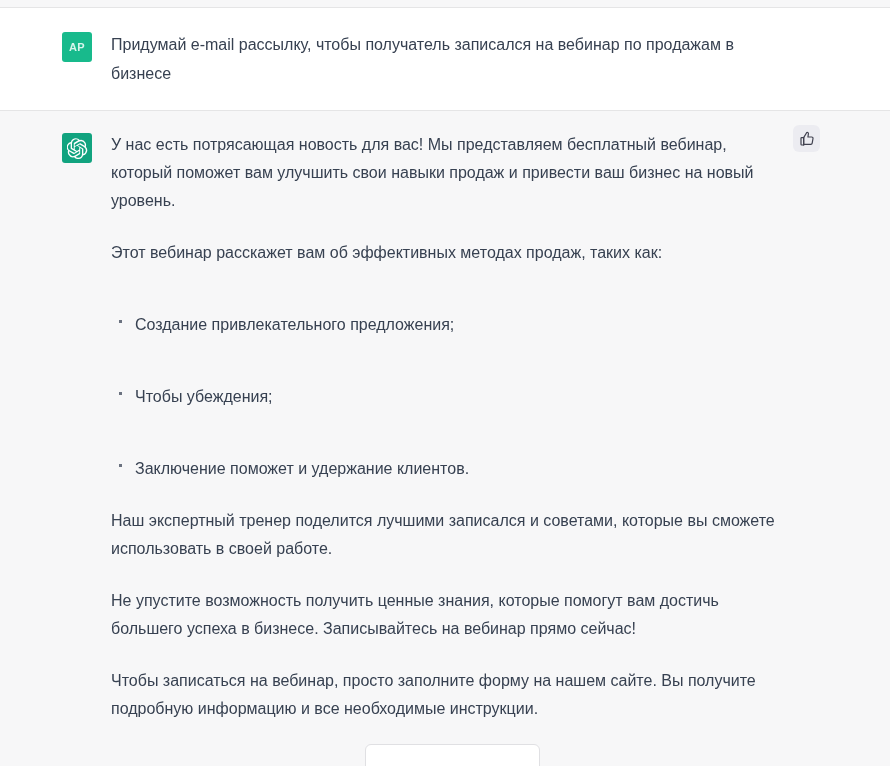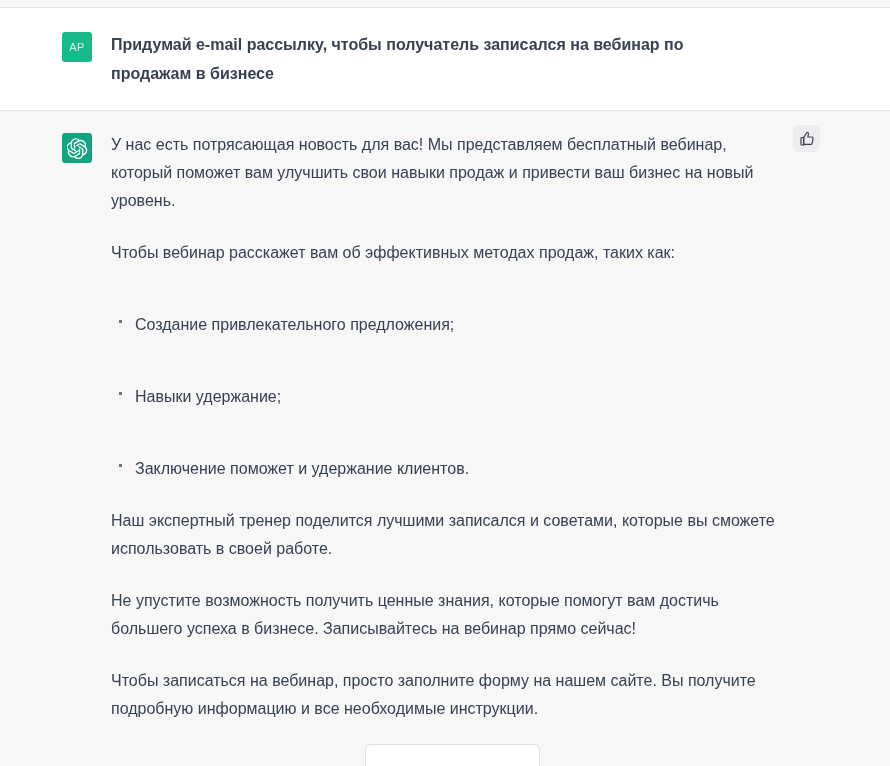--- a/index.html
+++ b/index.html
@@ -65,21 +65,21 @@
     align-items: center;
     justify-content: center;
     margin-right: 19px;
     margin-top: 2px;
     user-select: none;
   }
   .avatar.user-avatar {
     background: #18ba8c;
     color: #d8f5ec;
     font-size: 11px;
-    font-weight: 400;
+    font-weight: 700;
     letter-spacing: 0.4px;
   }
   .avatar.bot-avatar {
     background: #11a37f;
   }
   .avatar.bot-avatar svg {
     display: block;
     width: 21px;
     height: 21px;
   }
@@ -91,21 +91,20 @@
     max-width: 672px;
     color: #374151;
     font-size: 16px;
     line-height: 28px;
   }
   .content p {
     margin: 0 0 24px 0;
   }
   .content p:last-child {
     margin-bottom: 0;
-    font-weight: bold;
   }
   .content p.tight {
     margin-bottom: 16px;
     font-weight: bold;
   }
 
   .user-text {
     margin: 0;
     color: #374151;
     font-size: 16px;
@@ -213,30 +212,30 @@
             <path d="M21.55 10.02a5.9 5.9 0 0 0-.51-4.85 5.98 5.98 0 0 0-6.44-2.87A5.92 5.92 0 0 0 10.13.33a5.98 5.98 0 0 0-5.7 4.14 5.9 5.9 0 0 0-3.95 2.87 5.98 5.98 0 0 0 .74 7.01 5.9 5.9 0 0 0 .5 4.85 5.98 5.98 0 0 0 6.45 2.87 5.9 5.9 0 0 0 4.45 1.99 5.98 5.98 0 0 0 5.7-4.15 5.9 5.9 0 0 0 3.95-2.86 5.98 5.98 0 0 0-.72-7.03Zm-8.9 12.46a4.43 4.43 0 0 1-2.85-1.03l.14-.08 4.73-2.73a.78.78 0 0 0 .39-.68v-6.67l2 1.16a.07.07 0 0 1 .04.05v5.52a4.46 4.46 0 0 1-4.45 4.46ZM3.08 18.4a4.42 4.42 0 0 1-.53-2.98l.14.08 4.73 2.73a.77.77 0 0 0 .78 0l5.78-3.33v2.31a.08.08 0 0 1-.03.06l-4.78 2.76a4.46 4.46 0 0 1-6.09-1.63Zm-1.24-10.3a4.43 4.43 0 0 1 2.33-1.95v5.62a.77.77 0 0 0 .38.67l5.76 3.32-2.01 1.16a.07.07 0 0 1-.06 0L3.46 14.2a4.46 4.46 0 0 1-1.63-6.1Zm16.43 3.82-5.77-3.35L14.5 7.4a.07.07 0 0 1 .07 0l4.78 2.76a4.45 4.45 0 0 1-.67 8.03v-5.62a.78.78 0 0 0-.4-.67Zm1.99-3-.14-.09-4.72-2.75a.78.78 0 0 0-.78 0L8.84 9.41V7.1a.07.07 0 0 1 .03-.06l4.78-2.76a4.46 4.46 0 0 1 6.62 4.62ZM7.75 12.66l-2-1.16a.07.07 0 0 1-.04-.05V5.93a4.46 4.46 0 0 1 7.3-3.42l-.14.08L8.14 5.32a.78.78 0 0 0-.39.67v6.67Zm1.08-2.35 2.57-1.48 2.58 1.48v2.97l-2.57 1.48-2.58-1.48v-2.97Z" fill="#ffffff"></path>
           </svg>
         </span>
       </div>
 
       <div class="content">
 
 
         <p>У нас есть потрясающая новость для вас! Мы представляем бесплатный вебинар, который поможет вам улучшить свои навыки продаж и привести ваш бизнес на новый уровень.</p>
 
-        <p>Чтобы вебинар расскажет вам об эффективных методах продаж, таких как:</p>
+        <p>Этот вебинар расскажет вам об эффективных методах продаж, таких как:</p>
 
         <ul class="bullets">
           <li>
             <span class="bullet-dot"></span>
             <span>Создание привлекательного предложения;</span>
           </li>
           <li>
             <span class="bullet-dot"></span>
-            <span>Навыки удержание;</span>
+            <span>Чтобы убеждения;</span>
           </li>
           <li>
             <span class="bullet-dot"></span>
             <span>Заключение поможет и удержание клиентов.</span>
           </li>
         </ul>
 
         <p>Наш экспертный тренер поделится лучшими записался и советами, которые вы сможете использовать в своей работе.</p>
 
         <p>Не упустите возможность получить ценные знания, которые помогут вам достичь большего успеха в бизнесе. Записывайтесь на вебинар прямо сейчас!</p>

